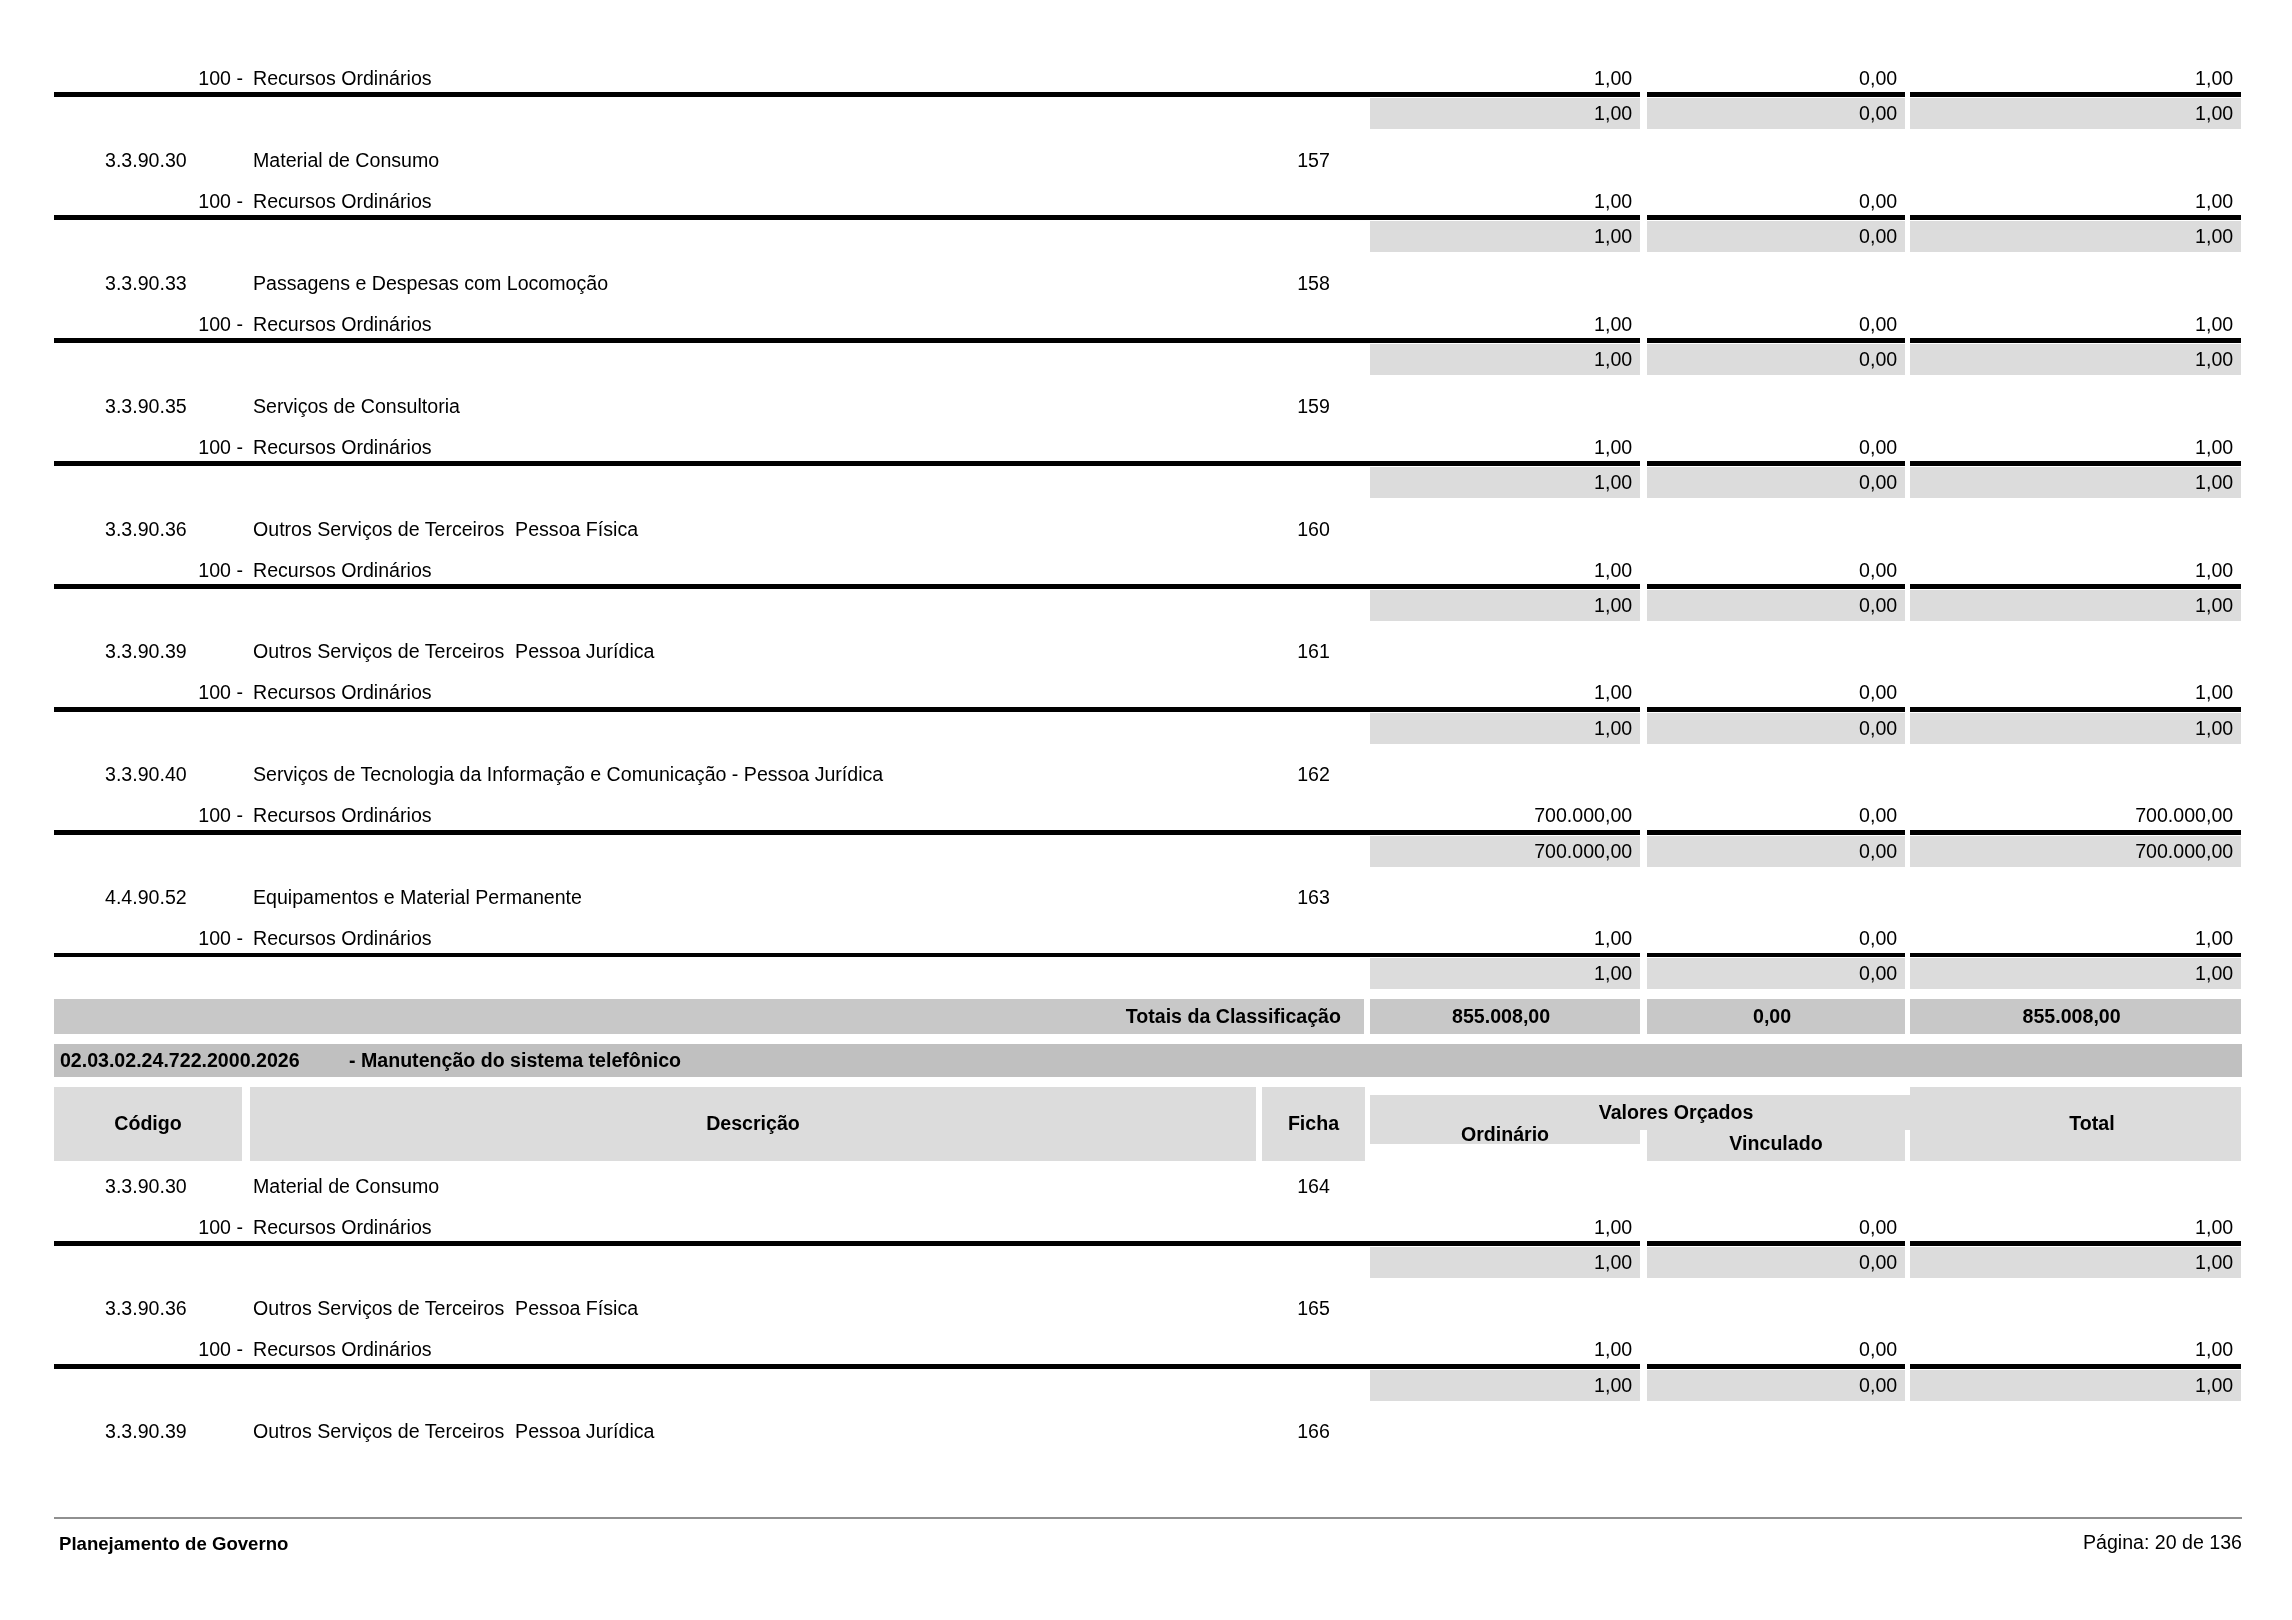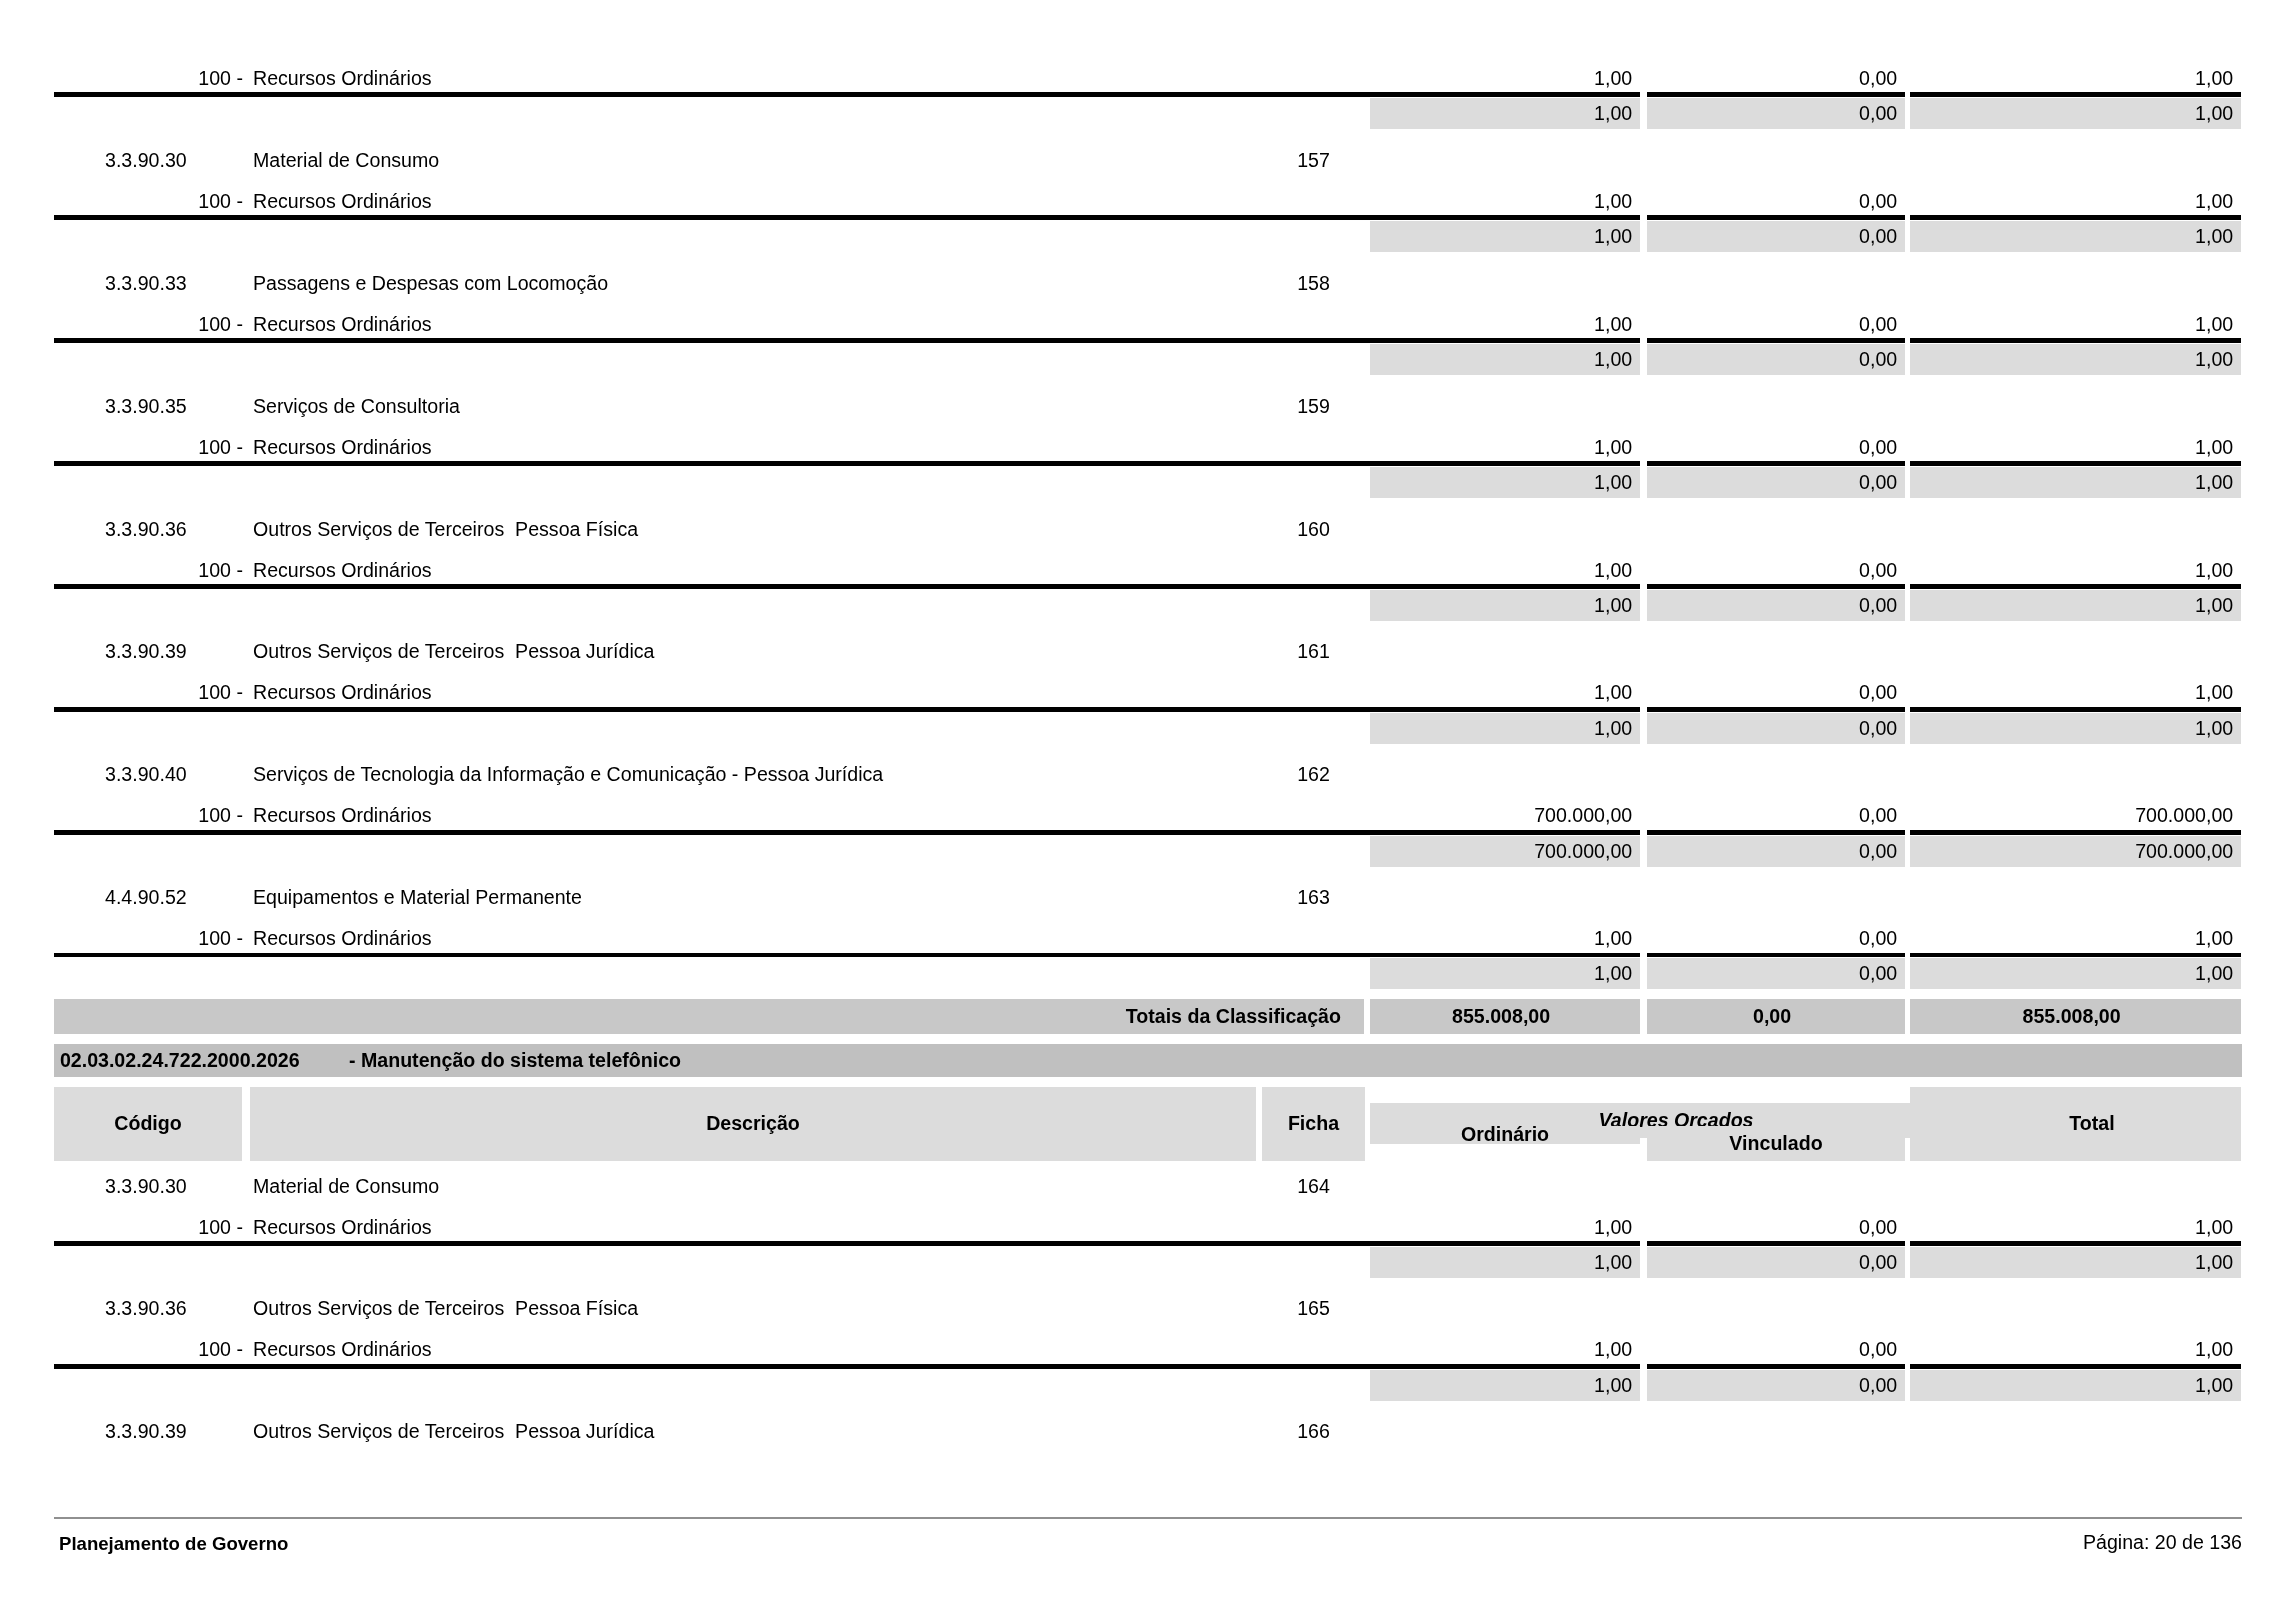--- a/index.html
+++ b/index.html
@@ -43,21 +43,21 @@
   .btitle{position:absolute;left:295px;top:0;white-space:pre;}
 
   
   .thead{position:relative;height:74px;margin-top:9.8px;margin-bottom:11.8px;
          font-weight:bold;font-size:19.6px;}
   .hcell{position:absolute;background:#dcdcdc;display:flex;align-items:center;justify-content:center;
          box-sizing:border-box;}
   .h-codigo{left:0;top:0;width:188px;height:74px;}
   .h-desc{left:196px;top:0;width:1006px;height:74px;}
   .h-ficha{left:1208px;top:0;width:103px;height:74px;}
-  .h-valores{left:1316px;top:16px;width:612px;height:35px;font-style:italic;}
+  .h-valores{left:1316px;top:8px;width:612px;height:35px;}
   .h-ord{left:1316px;top:39px;width:270px;height:18px;}
   .h-vinc{left:1593px;top:39px;width:258px;height:35px;}
   .h-total{left:1856px;top:0;width:331px;height:74px;padding-left:33px;}
 
   
   .footer-line{position:absolute;left:54px;top:1517px;width:2188px;height:2px;background:#909090;}
   .footer-left{position:absolute;left:59px;top:1533px;font-weight:bold;font-size:18.6px;}
   .footer-center{position:absolute;left:0;top:1535px;width:100%;text-align:center;
                  color:#8a8a8a;font-size:17.6px;}
   .footer-right{position:absolute;right:51px;top:1531px;font-weight:normal;font-size:19.6px;}

